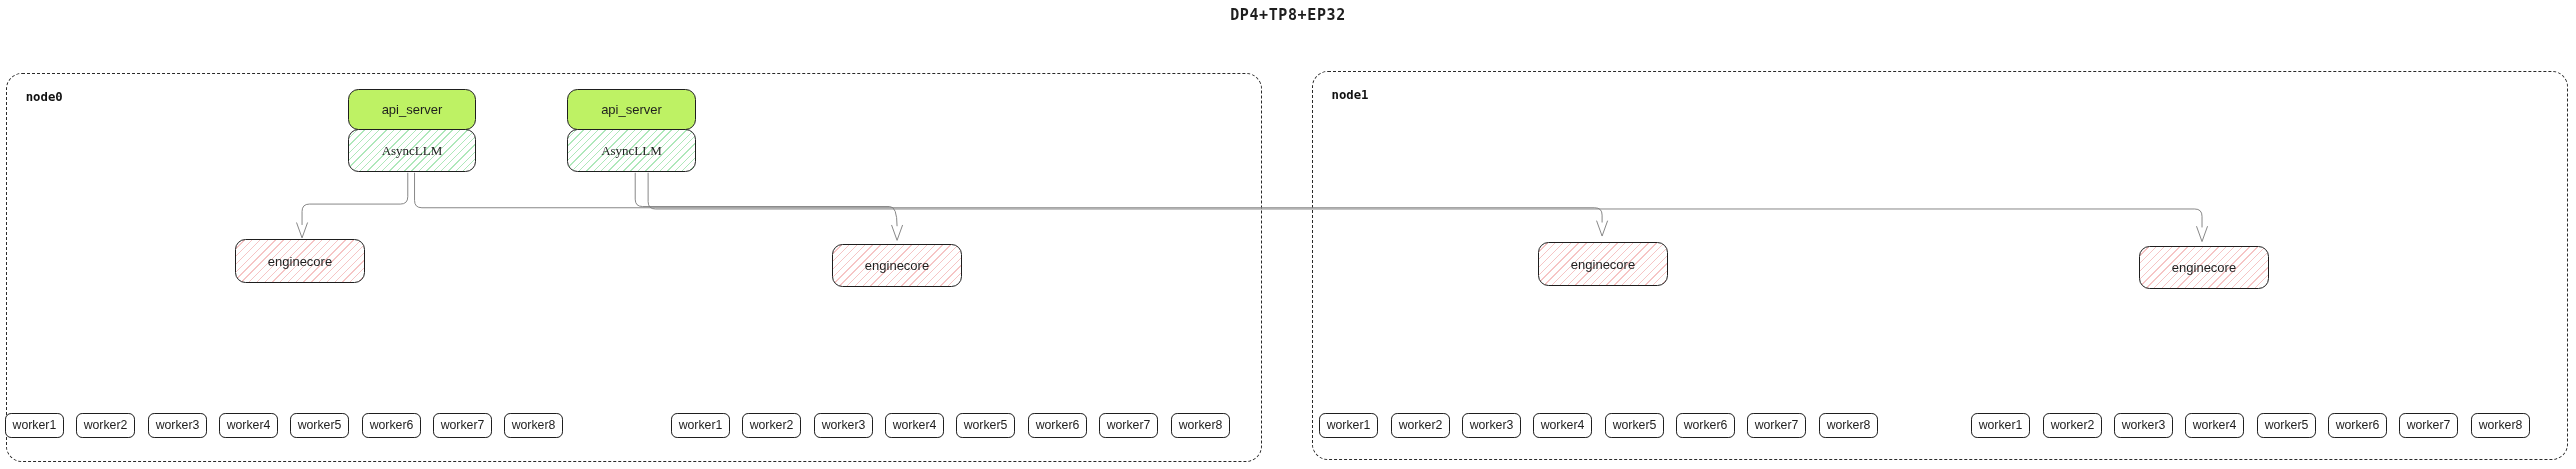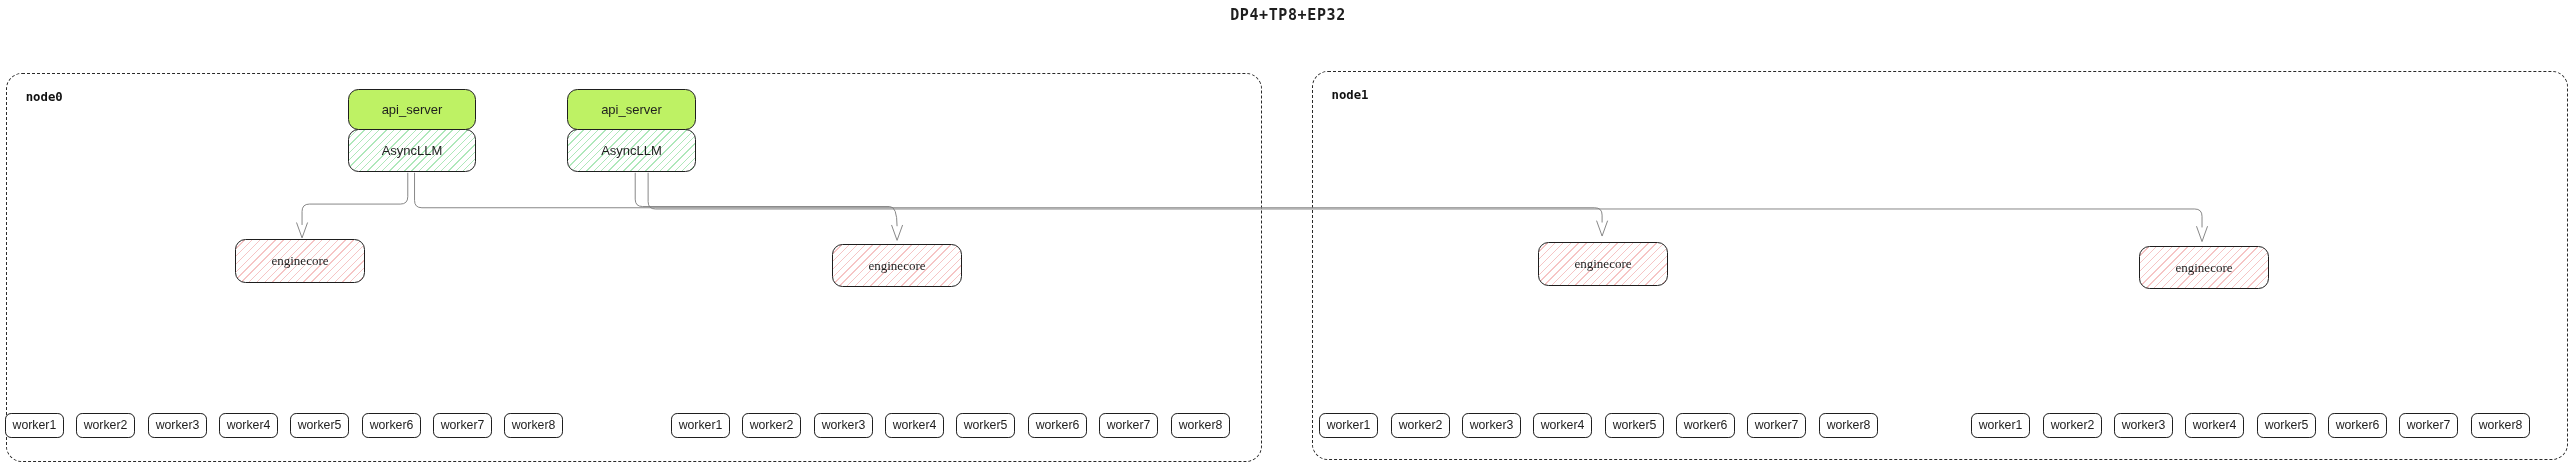--- a/index.html
+++ b/index.html
@@ -23,25 +23,25 @@
   .box{
     position:absolute;box-sizing:border-box;border:1.8px solid #1e1e1e;
     display:flex;align-items:center;justify-content:center;
     font-size:13px;color:#1e1e1e;background:#ffffff;z-index:2;
   }
   .rounded-lg{border-radius:10.5px;}
   .api{background:#bef264;}
   .asyncllm{
     background-image:repeating-linear-gradient(135deg,#aee8ba 0px,#aee8ba 1px,transparent 1px,transparent 5.2px);
     background-color:#ffffff;
+    font-family:Liberation Serif, serif;
   }
   .enginecore{
     background-image:repeating-linear-gradient(135deg,#f6c5c5 0px,#f6c5c5 1px,transparent 1px,transparent 5.5px);
     background-color:#ffffff;
-    font-family:Liberation Serif, serif;
   }
   .worker{
     position:absolute;box-sizing:border-box;border:1.5px solid #1e1e1e;border-radius:6.2px;
     display:flex;align-items:center;justify-content:center;
     font-size:12.3px;color:#1e1e1e;background:#ffffff;z-index:2;
   }
   svg.overlay{position:absolute;left:0;top:0;z-index:1;pointer-events:none;}
   svg.overlay path{stroke:#7d7d7d;stroke-width:1.5;fill:none;}
 </style>
 </head>

